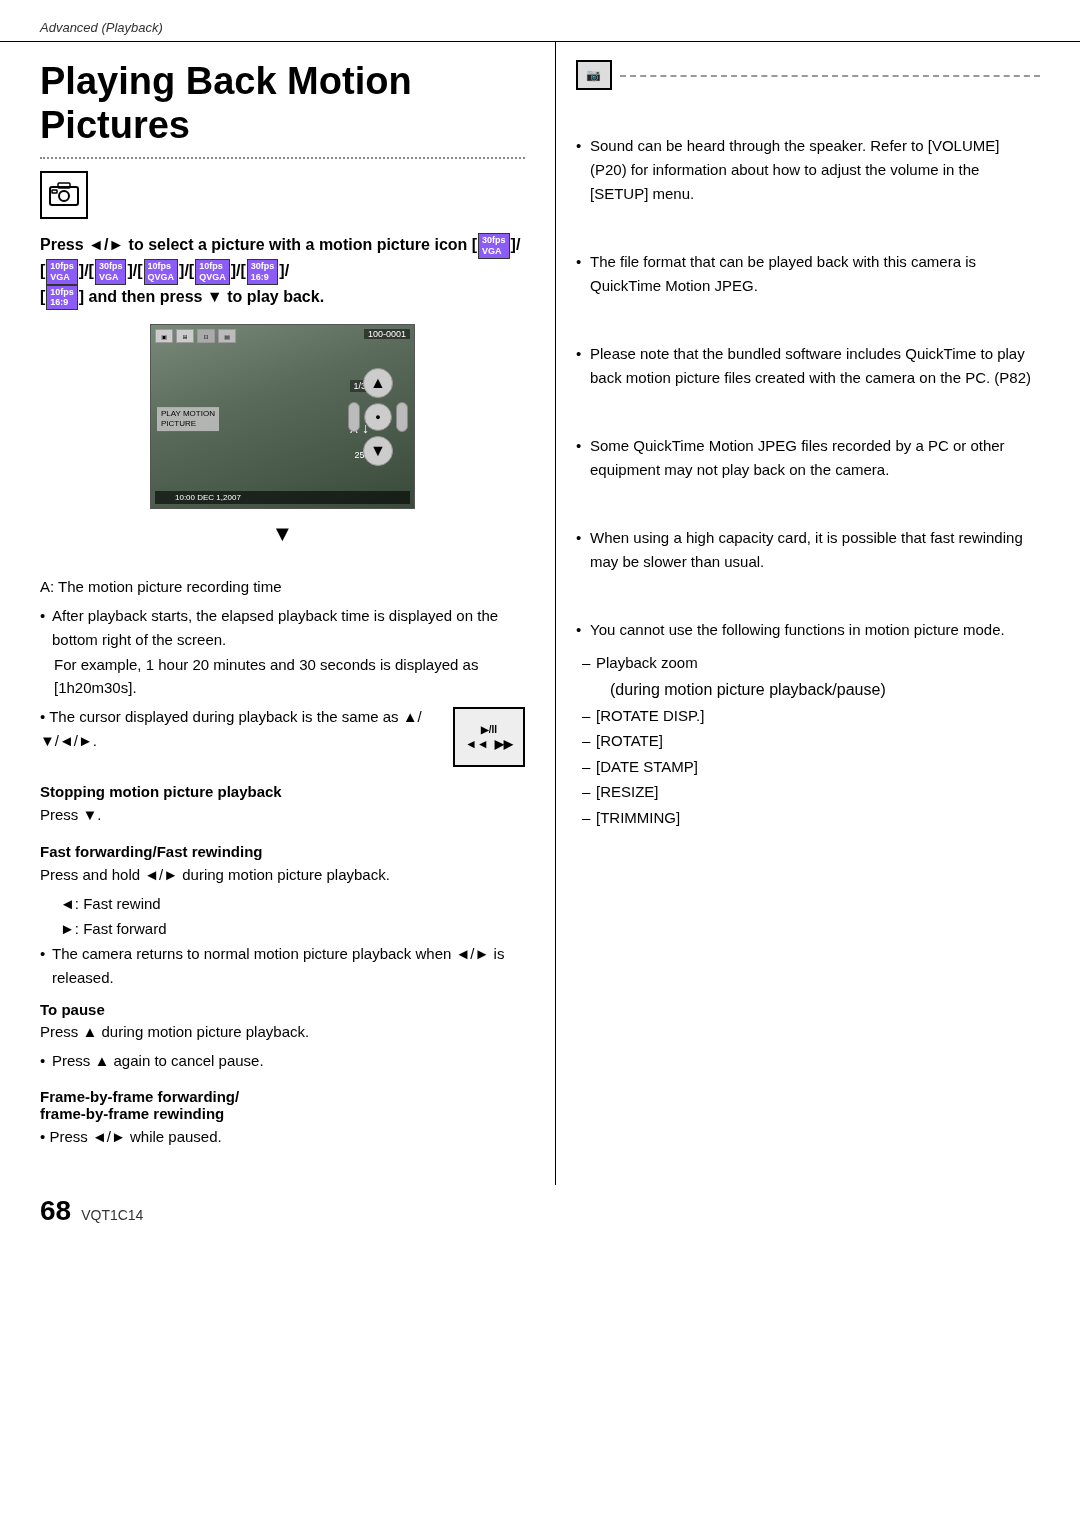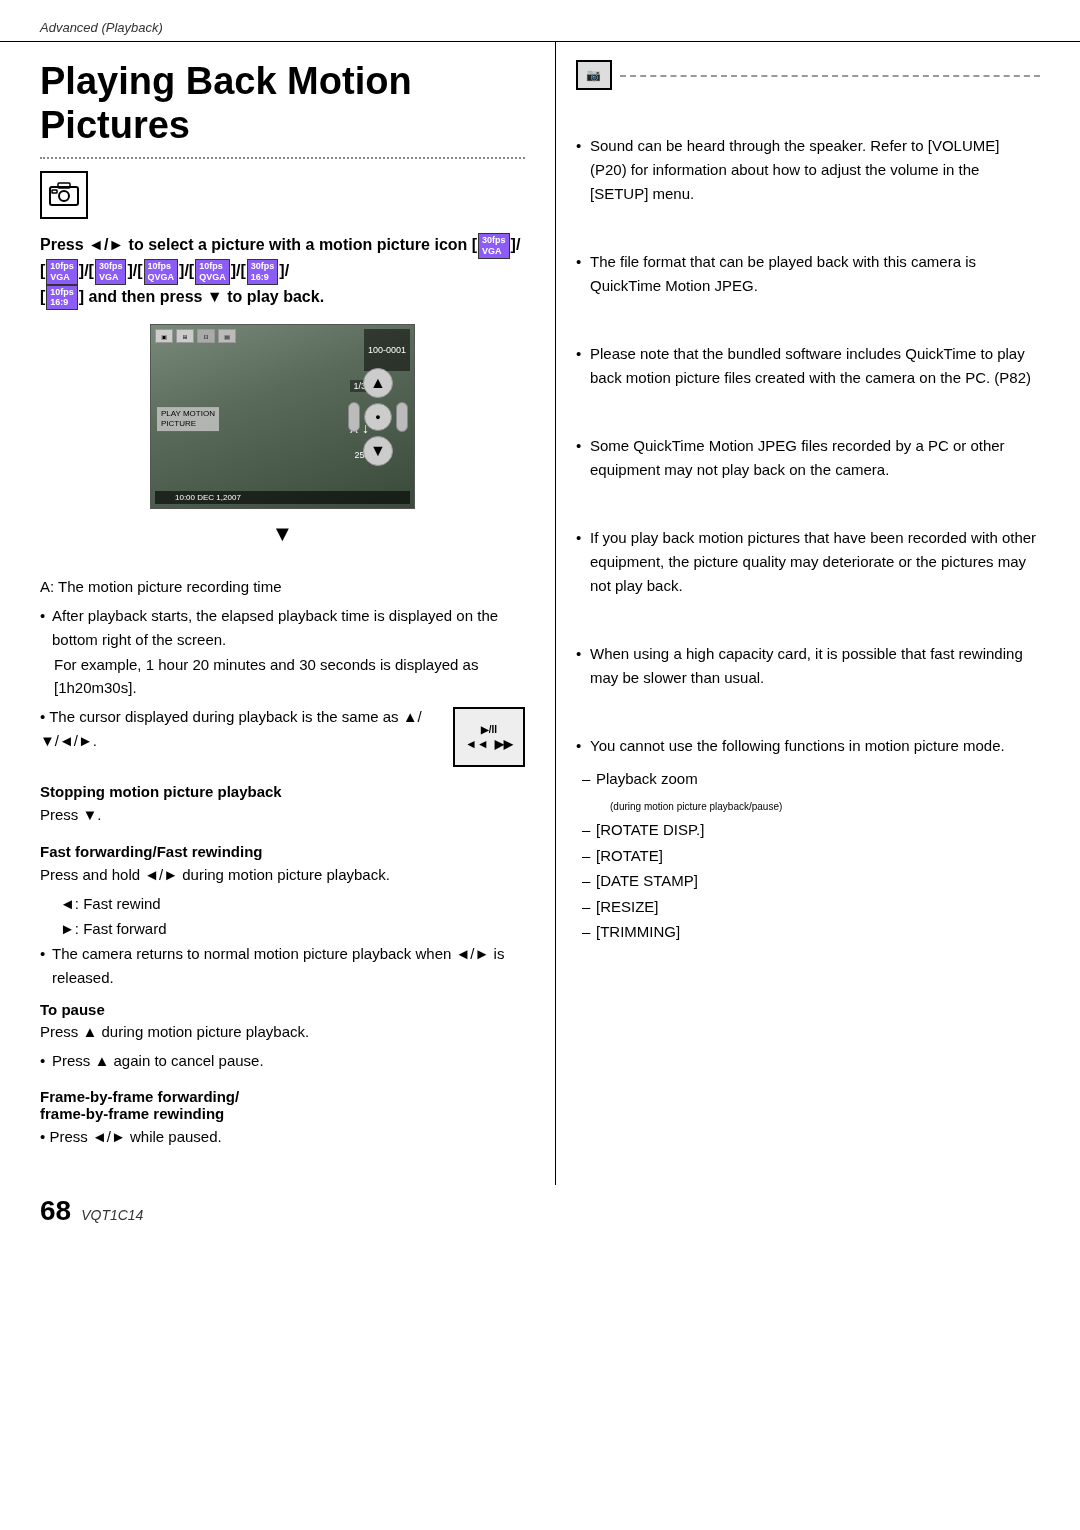--- a/index.html
+++ b/index.html
@@ -150,21 +150,21 @@
       display: flex;
       align-items: center;
       justify-content: center;
       border: 1px solid #999;
     }
 
     .screen-counter {
       background: rgba(0,0,0,0.5);
       color: #fff;
       font-size: 9px;
-      padding: 16px 4px;
+      padding: 0 4px;
     }
 
     .screen-nav-right {
       position: absolute;
       right: 6px;
       top: 50%;
       transform: translateY(-50%);
       display: flex;
       flex-direction: column;
       align-items: center;
@@ -390,40 +390,39 @@
     }
 
     .dash-list li::before {
       content: "–";
       position: absolute;
       left: 6px;
     }
 
     .dash-list .sub-note {
       padding-left: 14px;
-      font-size: 10px;
+      font-size: 16px;
     }
 
     
     .page-footer {
       padding: 10px 40px;
       display: flex;
       align-items: baseline;
       gap: 10px;
     }
 
     .page-number {
       font-size: 28px;
       font-weight: bold;
     }
 
     .model-number {
       font-size: 14px;
       color: #333;
-      font-style: italic;
     }
   </style>
 </head>
 <body>
 
 <div class="page">
 
   <div class="breadcrumb-area">
     <span class="breadcrumb-text">Advanced (Playback)</span>
   </div>
@@ -560,21 +559,20 @@
           <span style="font-size:12px;">📷</span>
         </div>
         <div class="dashed-line"></div>
       </div>
 
       <ul class="right-bullets">
         <li>Sound can be heard through the speaker. Refer to [VOLUME] (P20) for information about how to adjust the volume in the [SETUP] menu.</li>
         <li>The file format that can be played back with this camera is QuickTime Motion JPEG.</li>
         <li>Please note that the bundled software includes QuickTime to play back motion picture files created with the camera on the PC. (P82)</li>
         <li>Some QuickTime Motion JPEG files recorded by a PC or other equipment may not play back on the camera.</li>
-        <li>If you play back motion pictures that have been recorded with other equipment, the picture quality may deteriorate or the pictures may not play back.</li>
         <li>When using a high capacity card, it is possible that fast rewinding may be slower than usual.</li>
         <li>You cannot use the following functions in motion picture mode.</li>
       </ul>
 
       <ul class="dash-list">
         <li>
           Playback zoom<br>
           <span class="sub-note">(during motion picture playback/pause)</span>
         </li>
         <li>[ROTATE DISP.]</li>

